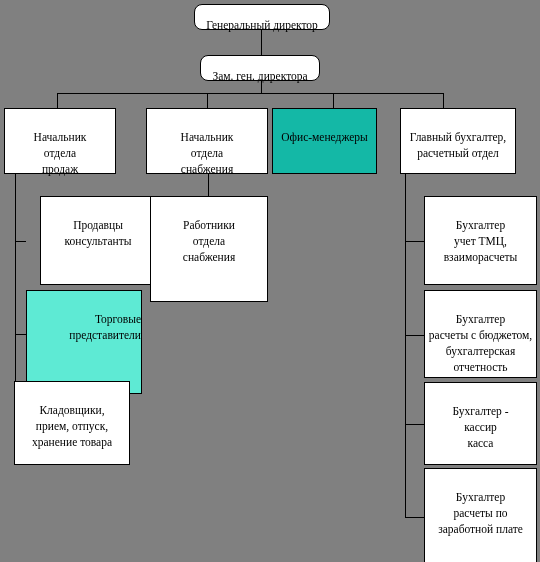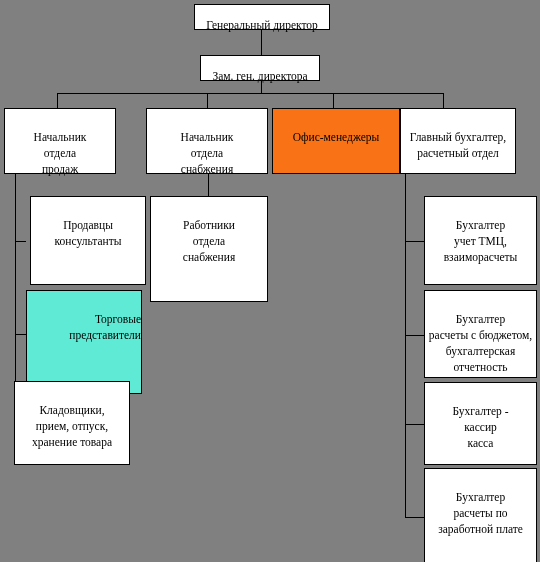--- a/index.html
+++ b/index.html
@@ -28,20 +28,21 @@
     font-size: 11.5px;
     line-height: 16px;
     padding-top: 20px;
     white-space: pre-line;
   }
   .node.centered {
     display: flex;
     align-items: center;
     justify-content: center;
     padding-top: 16px;
+    border-radius: 8px;
   }
   .conn {
     position: absolute;
     background: #000000;
   }
   .conn.v { width: 1px; }
   .conn.h { height: 1px; }
 </style>
 </head>
 <body>
@@ -65,24 +66,24 @@
     <div class="conn h" style="left: 405px; top: 424px; background: rgb(0, 0, 0); width: 19px;"></div>
     <div class="conn h" style="left: 405px; top: 517px; background: rgb(0, 0, 0); width: 19px;"></div>
     <div class="node centered" style="left: 194px; top: 4px; width: 136px; height: 26px; background: rgb(255, 255, 255); border-color: rgb(0, 0, 0);">Генеральный директор</div>
     <div class="node centered" style="left: 200px; top: 55px; width: 120px; height: 26px; background: rgb(255, 255, 255); border-color: rgb(0, 0, 0);">Зам. ген. директора</div>
     <div class="node" style="left: 4px; top: 108px; width: 112px; height: 66px; background: rgb(255, 255, 255); border-color: rgb(0, 0, 0);">Начальник
 отдела
 продаж</div>
     <div class="node" style="left: 146px; top: 108px; width: 122px; height: 66px; background: rgb(255, 255, 255); border-color: rgb(0, 0, 0);">Начальник
 отдела
 снабжения</div>
-    <div class="node" style="left: 272px; top: 108px; width: 128px; height: 66px; background: #f97316; border-color: rgb(0, 0, 0);">Офис-менеджеры</div>
+    <div class="node" style="left: 272px; top: 108px; width: 105px; height: 66px; background: #14b8a6; border-color: rgb(0, 0, 0);">Офис-менеджеры</div>
     <div class="node" style="left: 400px; top: 108px; width: 116px; height: 66px; background: rgb(255, 255, 255); border-color: rgb(0, 0, 0); font-family: Liberation Serif, serif;">Главный бухгалтер,
 расчетный отдел</div>
-    <div class="node" style="left: 30px; top: 196px; width: 116px; height: 89px; background: rgb(255, 255, 255); border-color: rgb(0, 0, 0);">Продавцы
+    <div class="node" style="left: 40px; top: 196px; width: 116px; height: 89px; background: rgb(255, 255, 255); border-color: rgb(0, 0, 0);">Продавцы
 консультанты</div>
     <div class="node" style="left: 26px; top: 290px; width: 116px; height: 104px; background: #5eead4; border-color: rgb(0, 0, 0); text-align: right;">Торговые
 представители</div>
     <div class="node" style="left: 14px; top: 381px; width: 116px; height: 84px; background: rgb(255, 255, 255); border-color: rgb(0, 0, 0);">Кладовщики,
 прием, отпуск,
 хранение товара</div>
     <div class="node" style="left: 150px; top: 196px; width: 118px; height: 106px; background: rgb(255, 255, 255); border-color: rgb(0, 0, 0);">Работники
 отдела
 снабжения</div>
     <div class="node" style="left: 424px; top: 196px; width: 113px; height: 89px; background: rgb(255, 255, 255); border-color: rgb(0, 0, 0);">Бухгалтер

